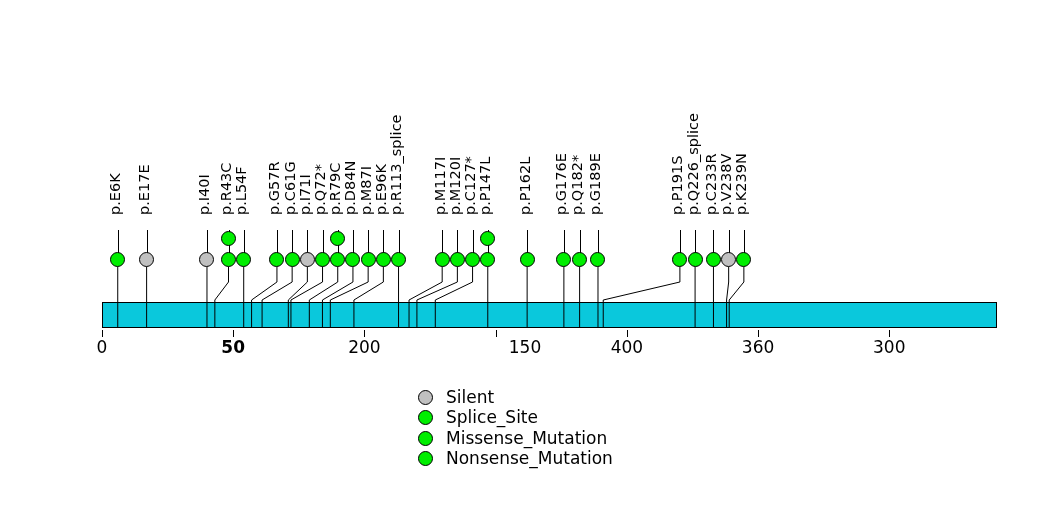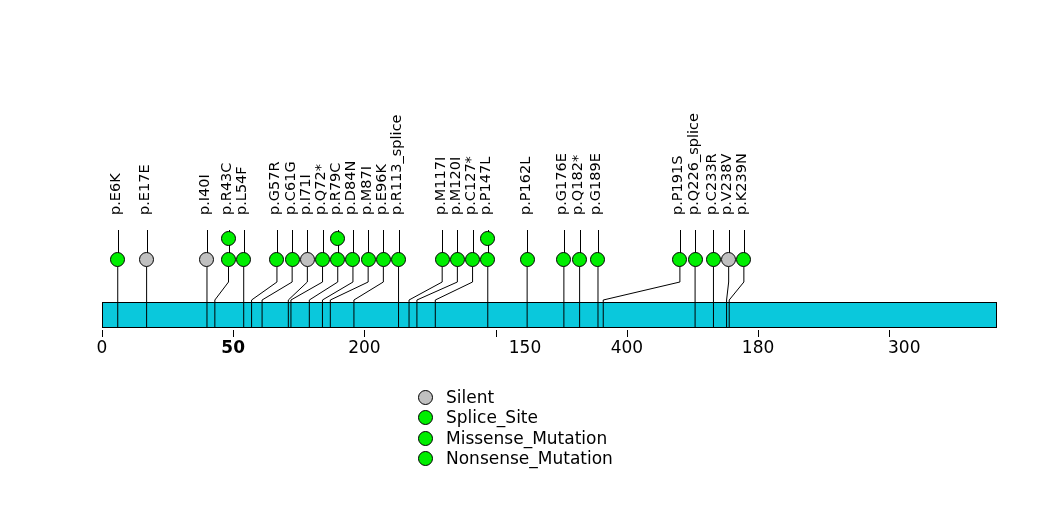--- a/index.html
+++ b/index.html
@@ -230,23 +230,23 @@
       <div class="axis-tick-label" style="left: 102px; top: 339px;">0</div>
       <div class="axis-tick" style="left: 233.215px; top: 330px;"></div>
       <div class="axis-tick-label" style="left: 233.215px; top: 339px; font-weight: bold;">50</div>
       <div class="axis-tick" style="left: 364.43px; top: 330px;"></div>
       <div class="axis-tick-label" style="left: 364.43px; top: 339px;">200</div>
       <div class="axis-tick" style="left: 495.645px; top: 330px;"></div>
       <div class="axis-tick-label" style="left: 525px; top: 339px;">150</div>
       <div class="axis-tick" style="left: 626.86px; top: 330px;"></div>
       <div class="axis-tick-label" style="left: 626.86px; top: 339px;">400</div>
       <div class="axis-tick" style="left: 758.075px; top: 330px;"></div>
-      <div class="axis-tick-label" style="left: 758.075px; top: 339px;">180</div>
+      <div class="axis-tick-label" style="left: 758.075px; top: 339px;">360</div>
       <div class="axis-tick" style="left: 889.29px; top: 330px;"></div>
-      <div class="axis-tick-label" style="left: 889.29px; top: 339px; margin-left: 15px;">300</div>
+      <div class="axis-tick-label" style="left: 889.29px; top: 339px;">300</div>
     </div>
 
   <div id="legend">
       <div class="legend-row">
         <span class="legend-dot" style="background: rgb(192, 192, 192);"></span>
         <span class="legend-label">Silent</span>
       </div>
       <div class="legend-row">
         <span class="legend-dot" style="background: rgb(0, 238, 0);"></span>
         <span class="legend-label">Splice_Site</span>

